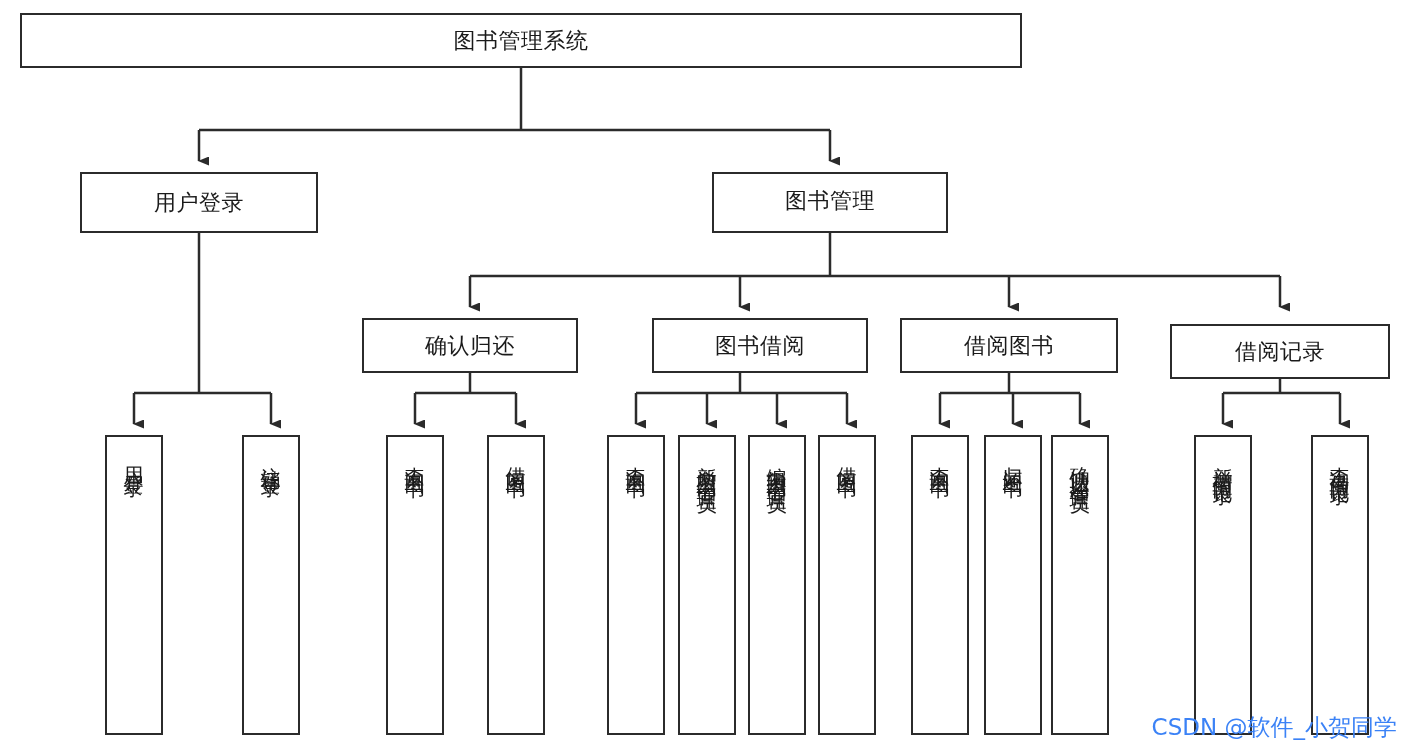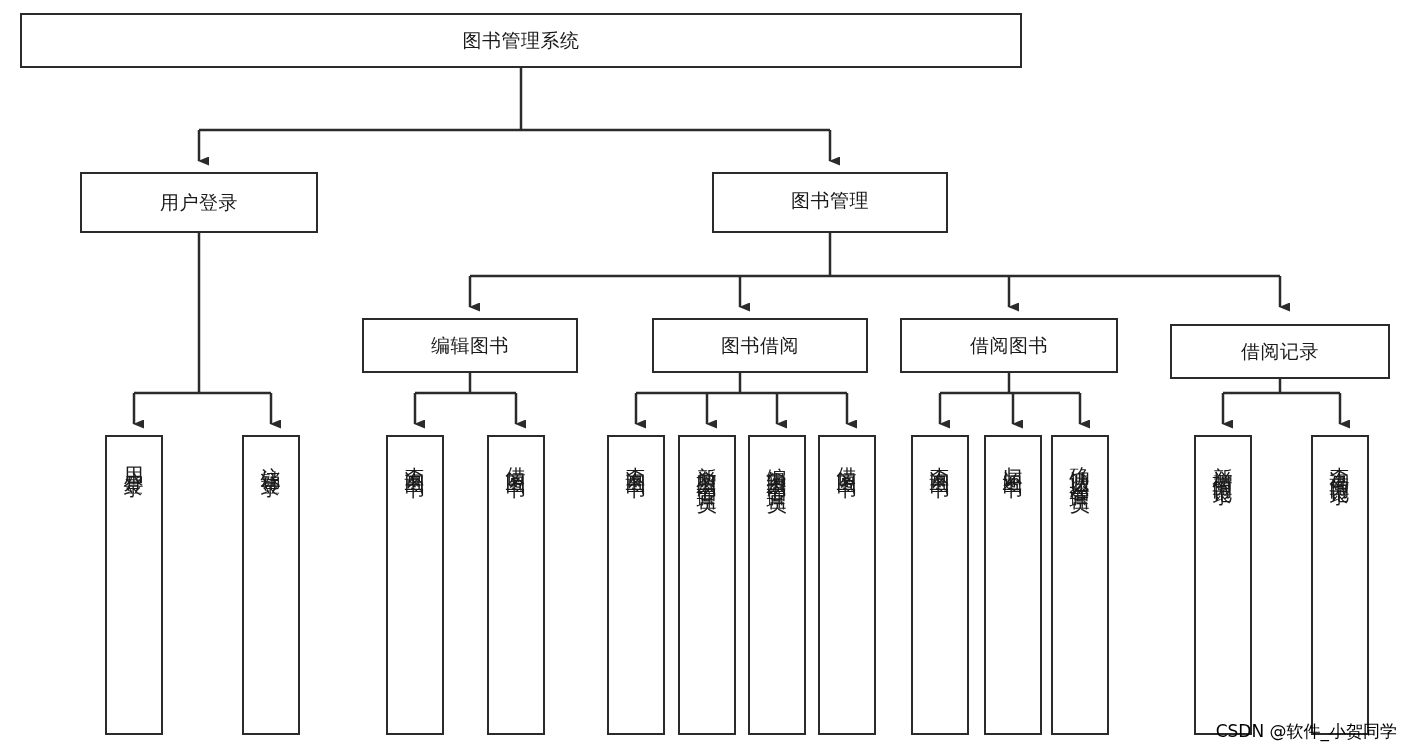--- a/index.html
+++ b/index.html
@@ -30,21 +30,21 @@
     position: absolute;
     box-sizing: border-box;
     background: #ffffff;
     border: 2px solid #2b2b2b;
     display: flex;
     align-items: center;
     justify-content: center;
     z-index: 3;
   }
   .node-label {
-    font-size: 19px;
+    font-size: 22px;
     line-height: 1.15;
     color: #1a1a1a;
     white-space: nowrap;
     letter-spacing: 0.5px;
   }
   .node.leaf {
     align-items: flex-start;
     justify-content: center;
     padding-top: 14px;
   }
@@ -53,22 +53,22 @@
     text-orientation: upright;
     font-size: 20px;
     letter-spacing: 4px;
     line-height: 1;
     white-space: nowrap;
   }
   #watermark {
     position: absolute;
     right: 8px;
     bottom: 4px;
-    font-size: 17px;
-    color: #000000;
+    font-size: 23px;
+    color: #3b82f6;
     z-index: 9;
     white-space: nowrap;
     user-select: none;
   }
 </style>
 </head>
 <body>
 
 <div id="diagram-root">
 
@@ -120,21 +120,21 @@
   </div>
 
   <div class="node level-2" style="left:80px; top:172px; width:238px; height:61px;">
     <span class="node-label">用户登录</span>
   </div>
   <div class="node level-2" style="left:712px; top:172px; width:236px; height:61px;font-family:Liberation Mono, monospace;">
     <span class="node-label">图书管理</span>
   </div>
 
   <div class="node level-3" style="left:362px; top:318px; width:216px; height:55px;">
-    <span class="node-label">编辑图书</span>
+    <span class="node-label">确认归还</span>
   </div>
   <div class="node level-3" style="left:632px; top:318px; width:216px; height:55px;margin-left:20px;">
     <span class="node-label">图书借阅</span>
   </div>
   <div class="node level-3" style="left:900px; top:318px; width:218px; height:55px;">
     <span class="node-label">借阅图书</span>
   </div>
   <div class="node level-3" style="left:1170px; top:324px; width:220px; height:55px;">
     <span class="node-label">借阅记录</span>
   </div>

